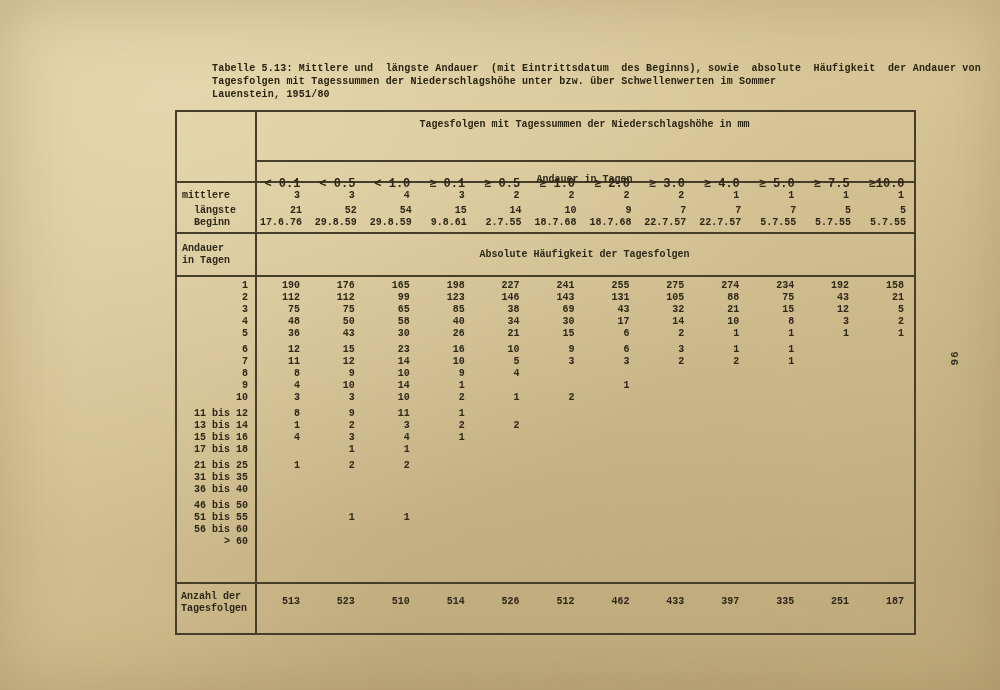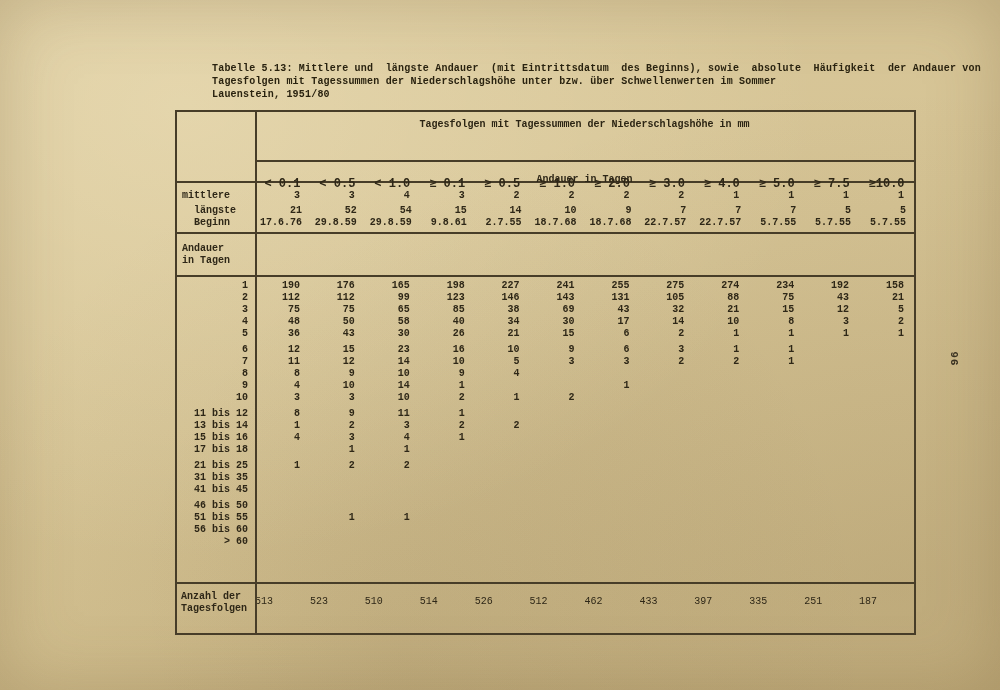--- a/index.html
+++ b/index.html
@@ -54,21 +54,21 @@
   .band2 .band2-hdr{text-align:center;padding-top:15px;font-weight:bold;}
 
   .tbody{height:305px;padding-top:3px;overflow:hidden;font-size:10px;}
   .data-row{height:12px;line-height:12px;}
   .data-row .row-label{text-align:right;padding-right:7px;font-weight:bold;}
   .data-row .num-cell{text-align:right;padding-right:10px;font-weight:bold;}
   .spacer{height:4px;}
 
   .total-row{height:35px;border-top:2px solid #473d28;font-size:10px;}
   .total-row .row-label{padding:7px 0 0 4px;white-space:pre;line-height:12px;font-weight:bold;}
-  .total-row .num-cell{text-align:left;padding:12px 10px 0 0;font-weight:normal;}
+  .total-row .num-cell{text-align:right;padding:12px 10px 0 0;font-weight:bold;}
 
   .page-num{
     position:absolute;left:947px;top:352px;
     font-size:11px;font-weight:bold;color:#3a3222;
     transform:rotate(-90deg);transform-origin:center;letter-spacing:1px;
   }
 </style>
 </head>
 <body>
 
@@ -143,20 +143,21 @@
 5.7.55</div>
       <div class="num-cell">5
 5.7.55</div>
       <div class="num-cell">5
 5.7.55</div>
     </div>
 
   <div class="sec band2 grid2">
     <div class="row-label" id="band2-label">Andauer
 in Tagen</div>
+    <div class="band2-hdr">Absolute Häufigkeit der Tagesfolgen</div>
   </div>
 
   <div class="sec tbody" id="tbody">
       <div class="data-row grid13">
         <div class="row-label">1</div>
         <div class="num-cell">190</div>
         <div class="num-cell">176</div>
         <div class="num-cell">165</div>
         <div class="num-cell">198</div>
         <div class="num-cell">227</div>
@@ -390,21 +391,21 @@
         <div class="num-cell"></div>
         <div class="num-cell"></div>
         <div class="num-cell"></div>
         <div class="num-cell"></div>
         <div class="num-cell"></div>
         <div class="num-cell"></div>
         <div class="num-cell"></div>
         <div class="num-cell"></div>
       </div>
       <div class="data-row grid13">
-        <div class="row-label">41 bis 45</div>
+        <div class="row-label">36 bis 40</div>
         <div class="num-cell"></div>
         <div class="num-cell"></div>
         <div class="num-cell"></div>
         <div class="num-cell"></div>
         <div class="num-cell"></div>
         <div class="num-cell"></div>
         <div class="num-cell"></div>
         <div class="num-cell"></div>
         <div class="num-cell"></div>
         <div class="num-cell"></div>

